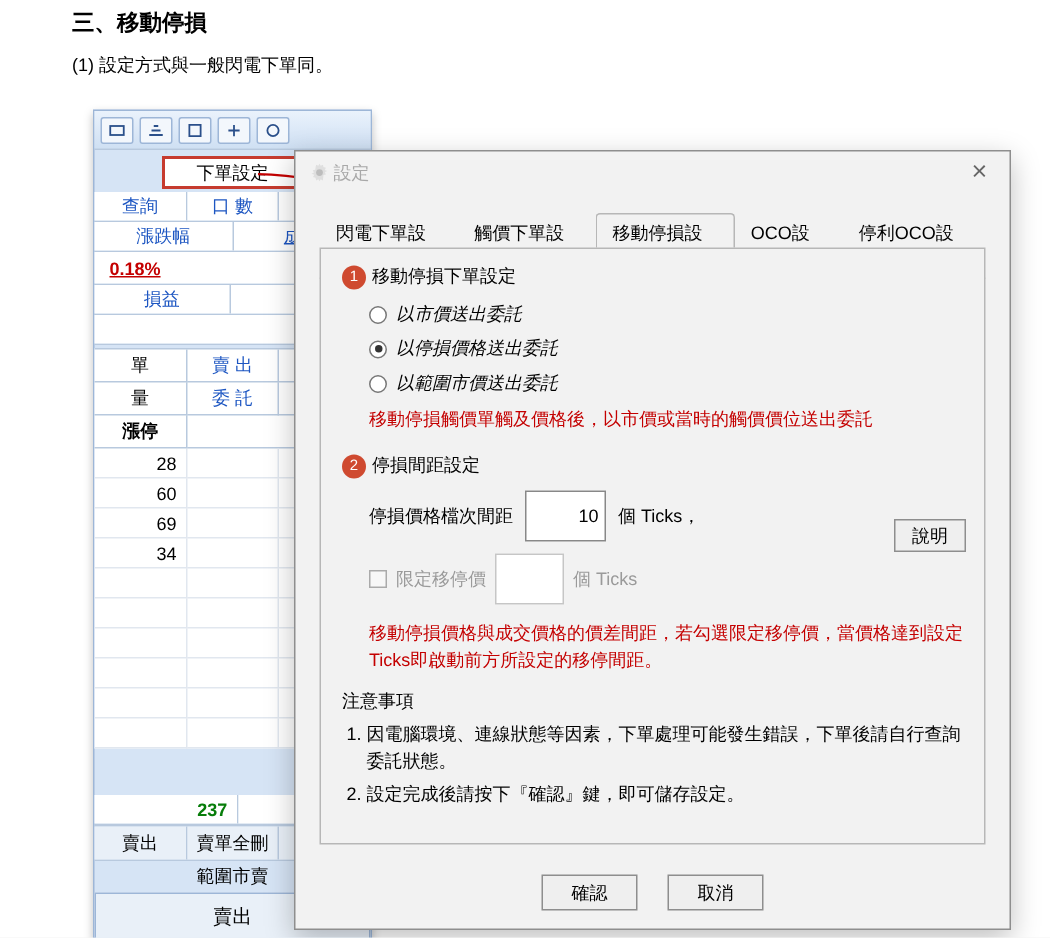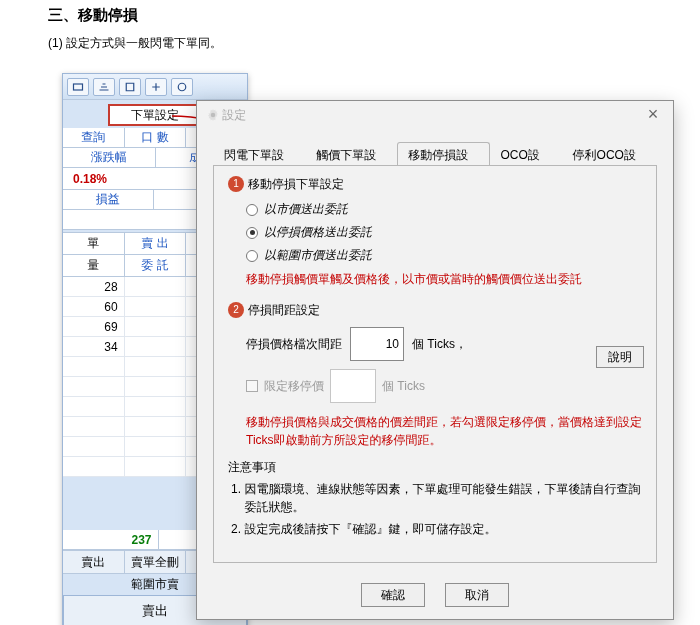--- a/index.html
+++ b/index.html
@@ -63,21 +63,21 @@
     outline-offset:-1px;
     font-size:12px;
   }
   .bg-row { display:flex; height:20px; border-bottom:1px solid #b8c9de; }
   .bg-cell {
     flex:1; background:#fff; border-right:1px solid #b8c9de;
     display:flex; align-items:center; justify-content:center;
     font-size:12px;
   }
   .bg-cell.blue { color:#1d56c2; }
-  .bg-cell.last { border-right:none; }
+  .bg-cell.last { border-right:none;text-decoration:underline; }
   .bg-quote-up { color:#c40000; font-weight:700; background:#fff;}
   .bg-quote-gn { color:#077d0a; font-weight:700; background:#fff;}
   .price-grid {
     margin-top:2px;
     background:#fff;
     border-top:1px solid #b8c9de;
     font-size:12px;
   }
   .pg-head { display:flex; }
   .pg-head .c {
@@ -267,20 +267,24 @@
     <div class="pg-head">
       <div class="c black">單</div>
       <div class="c">賣 出</div>
       <div class="c">移動</div>
     </div>
     <div class="pg-head">
       <div class="c black">量</div>
       <div class="c">委 託</div>
       <div class="c">移 停</div>
     </div>
+    <div class="hold">
+        <div class="c" style="flex:1">漲停</div>
+        <div class="c" style="flex:2"></div>
+      </div>
     <div class="pg-row">
         <div class="c">28</div>
         <div class="c"></div>
         <div class="c"></div>
       </div>
     <div class="pg-row">
         <div class="c">60</div>
         <div class="c"></div>
         <div class="c"></div>
       </div>

